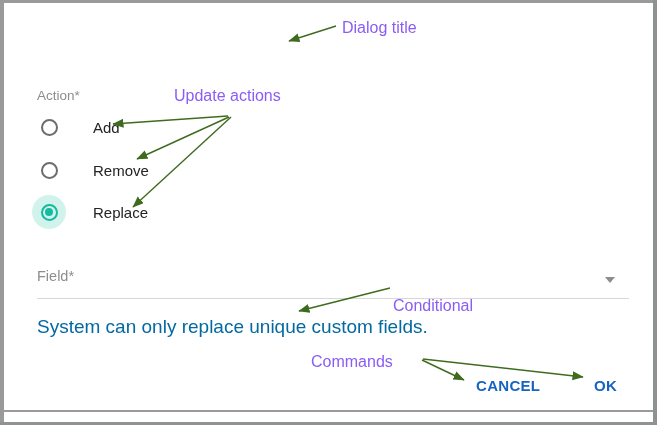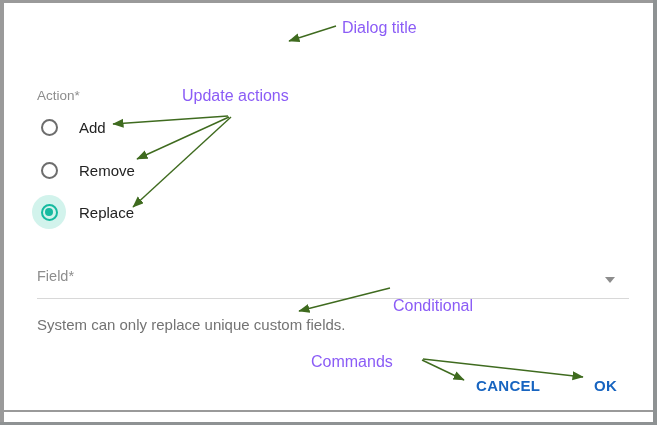--- a/index.html
+++ b/index.html
@@ -112,21 +112,21 @@
   }
   .radio-inner {
     width: 8px; height: 8px;
     border-radius: 50%;
     background: transparent;
   }
   .radio-row.selected .radio-inner {
     background: #16baa0;
   }
   .radio-label {
-    margin-left: 13px;
+    margin-left: 27px;
     font-size: 15px;
     color: #232323;
     white-space: nowrap;
   }
 
   
   .select-field {
     position: absolute;
     left: 33px; top: 262px;
     width: 592px;
@@ -150,22 +150,22 @@
   .select-underline {
     position: absolute;
     left: 0; bottom: 0;
     width: 592px; height: 1px;
     background: #d8d8d8;
   }
 
   .warning-text {
     position: absolute;
     left: 33px; top: 313px;
-    font-size: 15px;
-    color: #737373;
+    font-size: 19px;
+    color: #0369a1;
     white-space: nowrap;
   }
 
   
   .cmd-button {
     position: absolute;
     font-size: 15px;
     font-weight: bold;
     color: #1764c0;
     letter-spacing: 0.3px;
@@ -177,21 +177,21 @@
 
   
   .annot {
     position: absolute;
     font-size: 16px;
     color: #8b5cf6;
     white-space: pre;
     line-height: 19px;
   }
   .annot-title   { left: 342px; top: 18px; }
-  .annot-actions { left: 174px; top: 86px; margin-left: 8px; }
+  .annot-actions { left: 174px; top: 86px; }
   .annot-warning { left: 393px; top: 258px; }
   .annot-cmds    { left: 311px; top: 352px; }
 
   .annot-svg {
     position: absolute;
     left: 0; top: 0;
     width: 657px; height: 425px;
     pointer-events: none;
   }
 </style>

